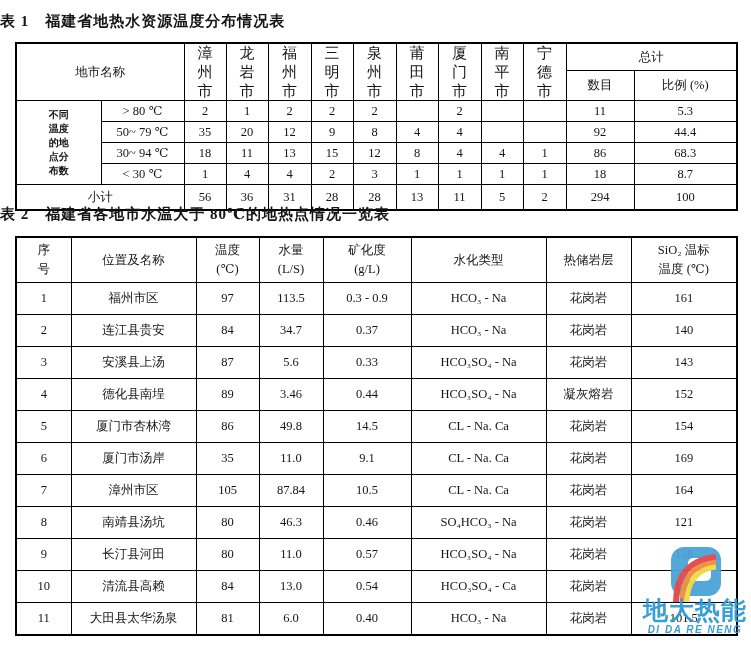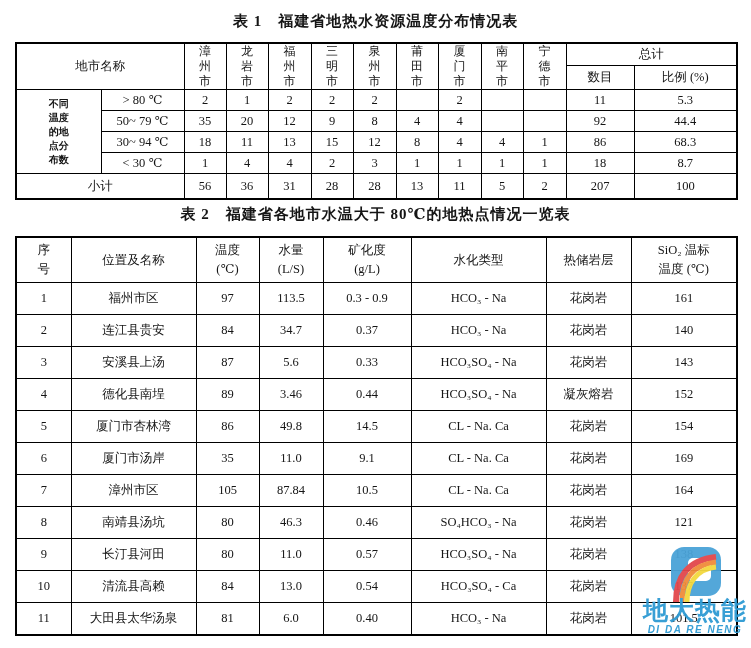--- a/index.html
+++ b/index.html
@@ -1,38 +1,38 @@
 <!DOCTYPE html>
 <html><head>
 <meta charset="utf-8">
 <style>
   html,body{margin:0;padding:0;}
   .page{
     position:relative; width:751px; height:648px; background:#ffffff; overflow:hidden;
     font-family:"Liberation Serif","DejaVu Serif",serif; color:#151515;
   }
   .doc-title{
-    position:absolute; left:0; width:751px; text-align:center;
+    position:absolute; left:0; width:751px; 
     font-size:15px; font-weight:bold; letter-spacing:1px;
   }
   .title1{top:12px;}
   .title2{top:205px;}
 
   table{border-collapse:collapse; table-layout:fixed; background:#fff;}
   .t1{position:absolute; left:15px; top:42px; width:721px; border:2px solid #000;}
   .t2{position:absolute; left:15px; top:236px; width:721px; border:2px solid #000;}
   th,td{
     border:1px solid #000; text-align:center; vertical-align:middle;
     padding:0 2px; font-size:12.5px; font-weight:normal; overflow:hidden;
   }
   .t1 .hrow1 th{height:21px;}
   .t1 .hrow2 th{height:23px;}
   .t1 td{height:20px;}
   .t1 .subtotal td{height:24px;margin-left:42px;}
-  .vcity{display:inline-block; width:1.15em; word-break:break-all; line-height:1.25; font-size:12px;}
+  .vcity{display:inline-block; width:1.15em; word-break:break-all; line-height:1.25; font-size:15px;}
   .vgroup{display:inline-block; width:2.2em; word-break:break-all; line-height:1.4; font-size:10px;font-weight:bold;}
   .t2 th{height:44px; white-space:pre-line; line-height:1.5;}
   .t2 td{height:31px;}
 
   .watermark{
     position:absolute; left:636px; top:545px; width:118px; text-align:center;
     z-index:5; opacity:.95; pointer-events:none;
   }
   .wm-cn{
     font-size:25px; font-weight:bold; line-height:1; margin-top:-8px;
@@ -147,21 +147,21 @@
       <td colspan="2">小计</td>
       <td>56</td>
       <td>36</td>
       <td>31</td>
       <td>28</td>
       <td>28</td>
       <td>13</td>
       <td>11</td>
       <td>5</td>
       <td>2</td>
-      <td>207</td>
+      <td>294</td>
       <td>100</td>
     </tr>
   </tbody>
     </table>
 
   <div class="doc-title title2">表 2　福建省各地市水温大于 80℃的地热点情况一览表</div>
 
   <table class="t2">
     <colgroup>
       <col style="width:55px">

